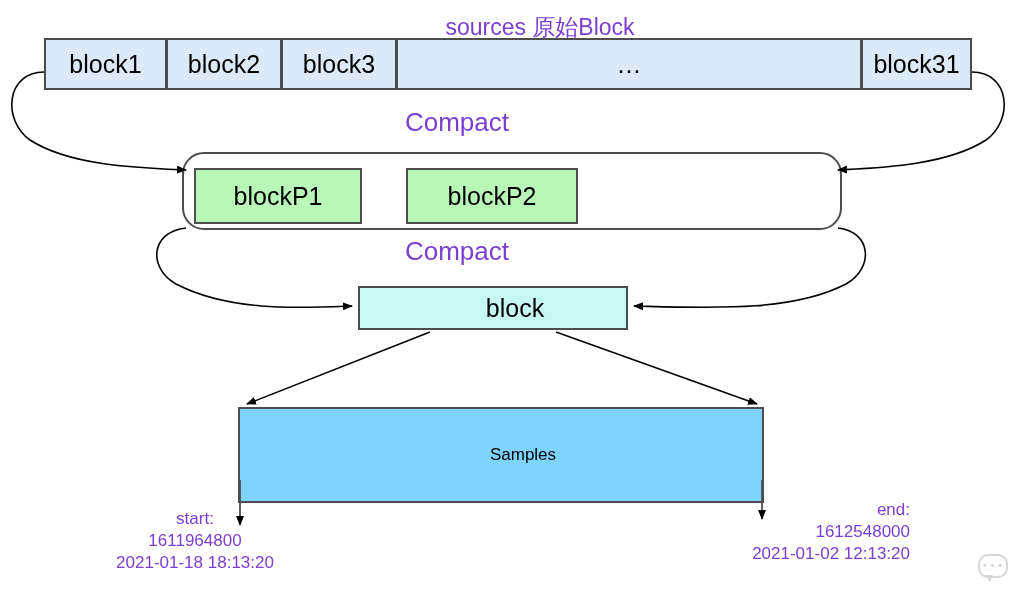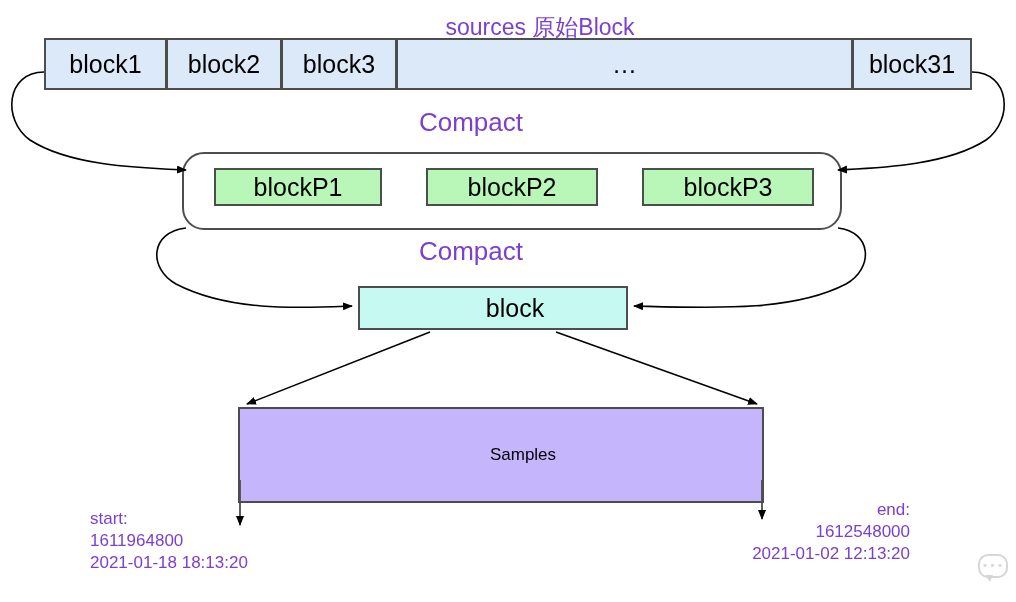--- a/index.html
+++ b/index.html
@@ -15,35 +15,35 @@
   .box{position:absolute;box-sizing:border-box;display:flex;align-items:center;justify-content:center;
        border:2px solid #4d4d4d;padding-left:44px;}
   .srcrow{position:absolute;left:44px;top:38px;width:928px;height:52px;display:flex;box-sizing:border-box;}
   .srccell{box-sizing:border-box;background:#dce9f9;border:2px solid #4d4d4d;border-right-width:1px;
            display:flex;align-items:center;justify-content:center;font-size:25px;color:#000;}
   .srccell:first-child{border-left-width:2px;}
   .srccell:last-child{border-right-width:2px;}
 
   .pcontainer{position:absolute;left:182px;top:152px;width:660px;height:78px;
               border:2px solid #4d4d4d;border-radius:22px;background:#ffffff;box-sizing:border-box;}
-  .pbox{position:absolute;top:168px;height:38px;background:#b9f7b9;border:2px solid #4d4d4d;
-        display:flex;align-items:center;justify-content:center;font-size:25px;color:#000;box-sizing:border-box;margin-left:20px;}
+  .pbox{position:absolute;top:168px;height:56px;background:#b9f7b9;border:2px solid #4d4d4d;
+        display:flex;align-items:center;justify-content:center;font-size:25px;color:#000;box-sizing:border-box;}
 
   .blockbox{left:358px;top:286px;width:270px;height:44px;background:#c6f9f2;font-size:25px;color:#000;}
-  .samplesbox{left:238px;top:407px;width:526px;height:96px;background:#c4b5fd;font-size:17px;color:#000;}
+  .samplesbox{left:238px;top:407px;width:526px;height:96px;background:#7dd3fc;font-size:17px;color:#000;}
 
   
   .plabel{position:absolute;color:#7b3fd1;white-space:nowrap;}
   .title{left:0;top:12px;width:1016px;text-align:center;font-size:23px;margin-left:32px;}
-  .compact{width:908px;left:17px;text-align:center;font-size:26px;}
+  .compact{width:908px;left:3px;text-align:center;font-size:26px;}
   .compact1{top:107px;}
   .compact2{top:236px;}
 
   .annot{position:absolute;color:#7b3fd1;font-size:17px;line-height:22px;white-space:nowrap;}
-  .annot.left{left:90px;top:508px;width:210px;text-align:left;}
+  .annot.left{left:90px;top:508px;width:210px;text-align:center;}
   .annot.right{left:700px;top:499px;width:210px;text-align:right;}
 
   
   .watermark{position:absolute;right:8px;bottom:24px;opacity:.40;display:flex;align-items:center;gap:4px;
              color:#8a8a8a;font-size:21px;font-family:"DejaVu Sans",sans-serif;pointer-events:none;}
   .wm-bubble{width:26px;height:20px;border:2px solid #9a9a9a;border-radius:10px;position:relative;
              display:flex;align-items:center;justify-content:center;}
   .wm-bubble:after{content:"";position:absolute;left:5px;bottom:-6px;width:0;height:0;
              border-left:5px solid transparent;border-right:3px solid transparent;border-top:7px solid #9a9a9a;}
   .wm-dots{font-size:11px;color:#9a9a9a;letter-spacing:1px;line-height:8px;}
@@ -53,29 +53,28 @@
 
 <div id="stage">
 
   <div class="plabel title">sources 原始Block</div>
 
   <div class="srcrow">
     <div class="srccell" style="width:122px">block1</div>
     <div class="srccell" style="width:115px">block2</div>
     <div class="srccell" style="width:115px">block3</div>
     <div class="srccell" style="flex:1">…</div>
-    <div class="srccell" style="width:120px">block31</div>
+    <div class="srccell" style="width:111px">block31</div>
   </div>
 
   <div class="plabel compact compact1">Compact</div>
 
   <div class="pcontainer"></div>
   <div class="pbox" style="left:194px;width:168px">blockP1</div>
   <div class="pbox" style="left:406px;width:172px">blockP2</div>
-  <div class="pbox" style="left:622px;width:172px">blockP3</div>
 
   <div class="plabel compact compact2">Compact</div>
 
   <div class="box blockbox">block</div>
 
   <div class="box samplesbox">Samples</div>
 
   <svg class="layer" viewBox="0 0 1016 602">
     <defs>
       <marker id="ah" markerWidth="11" markerHeight="11" refX="9" refY="4" orient="auto" markerUnits="userSpaceOnUse">

